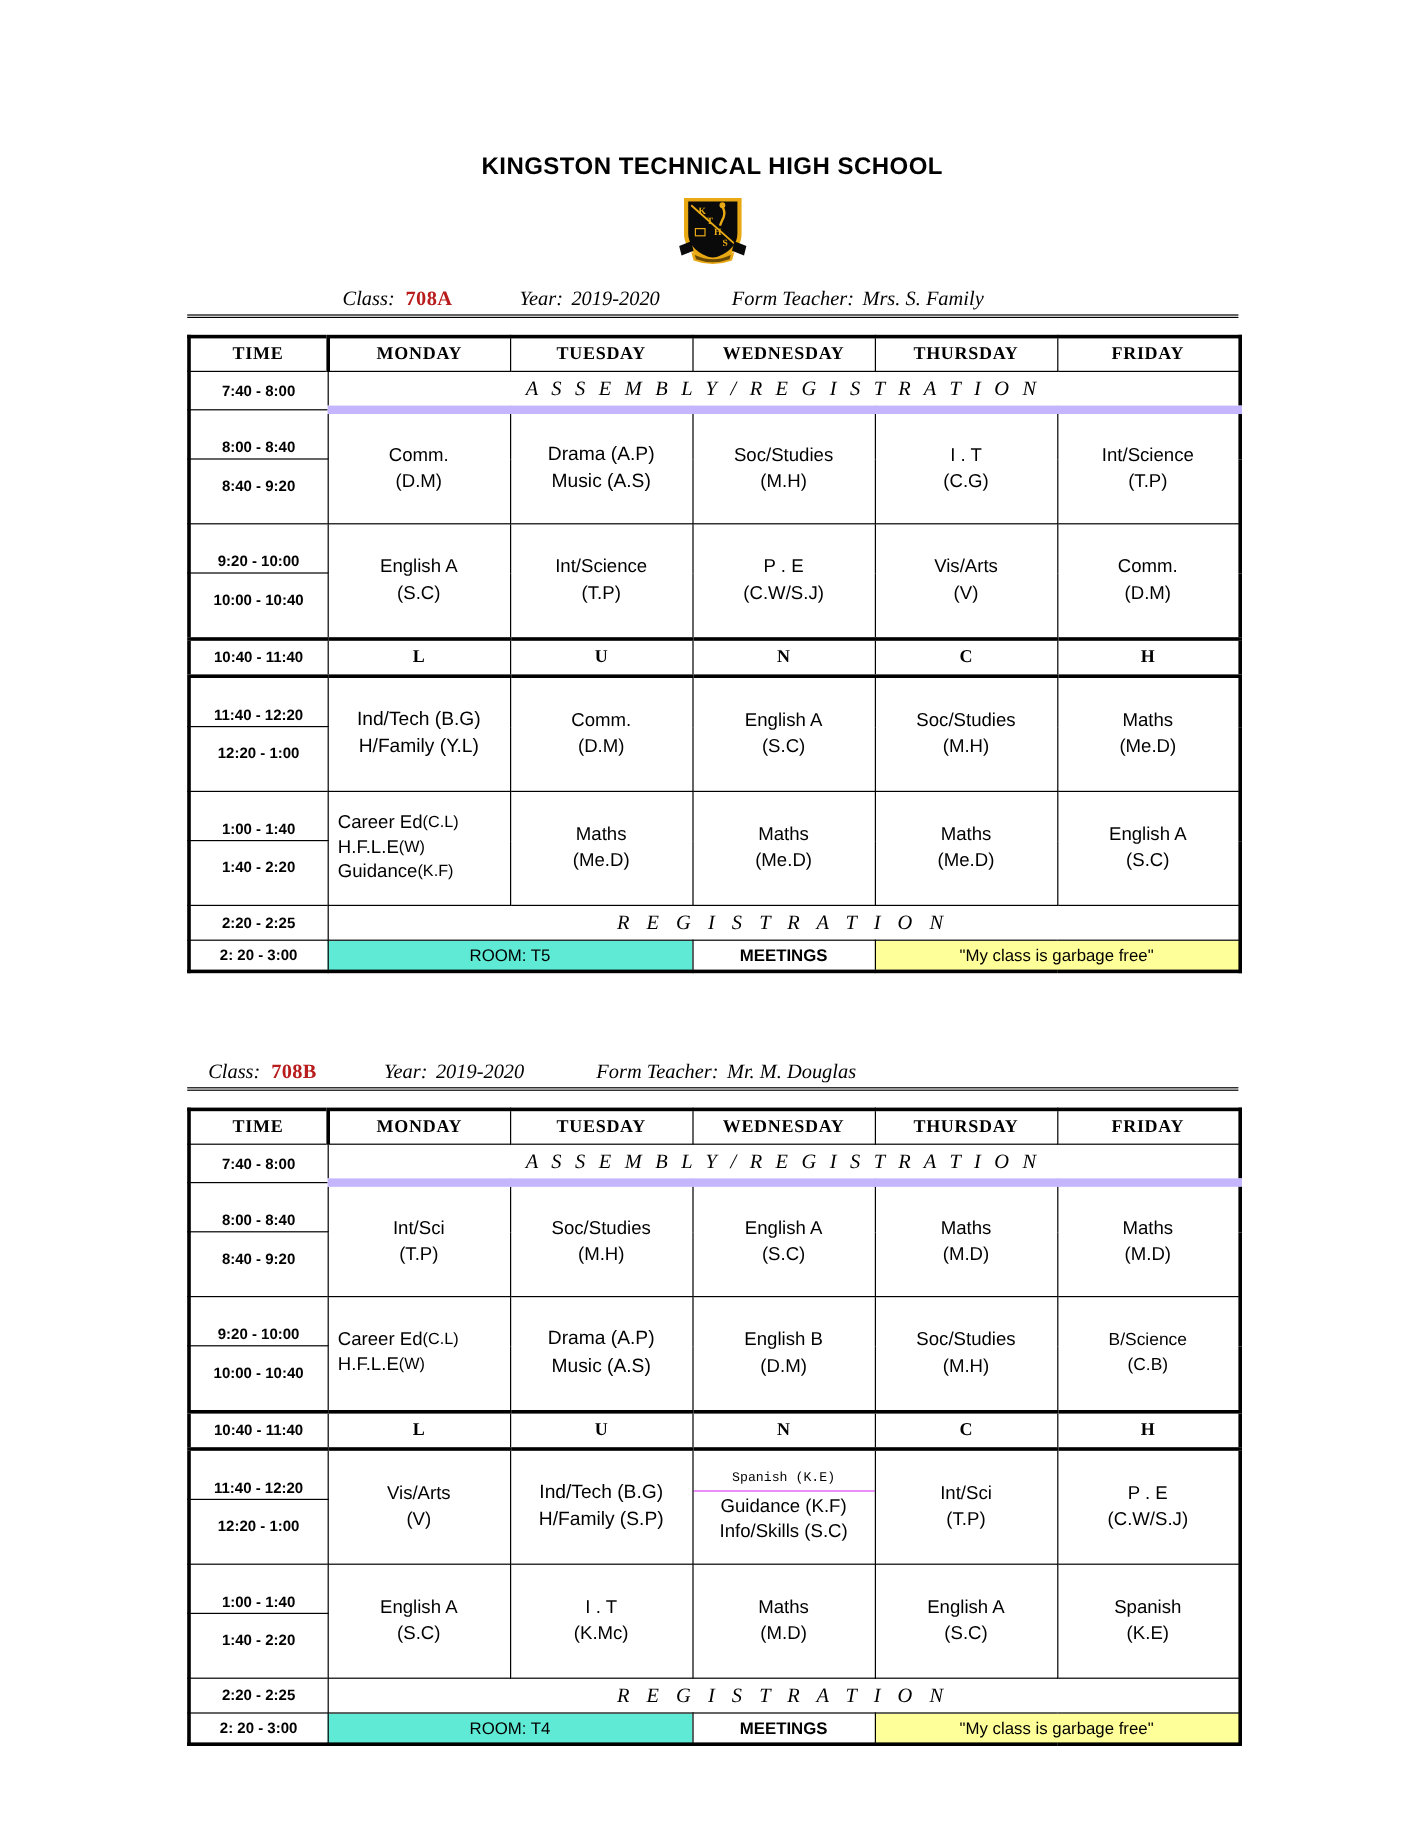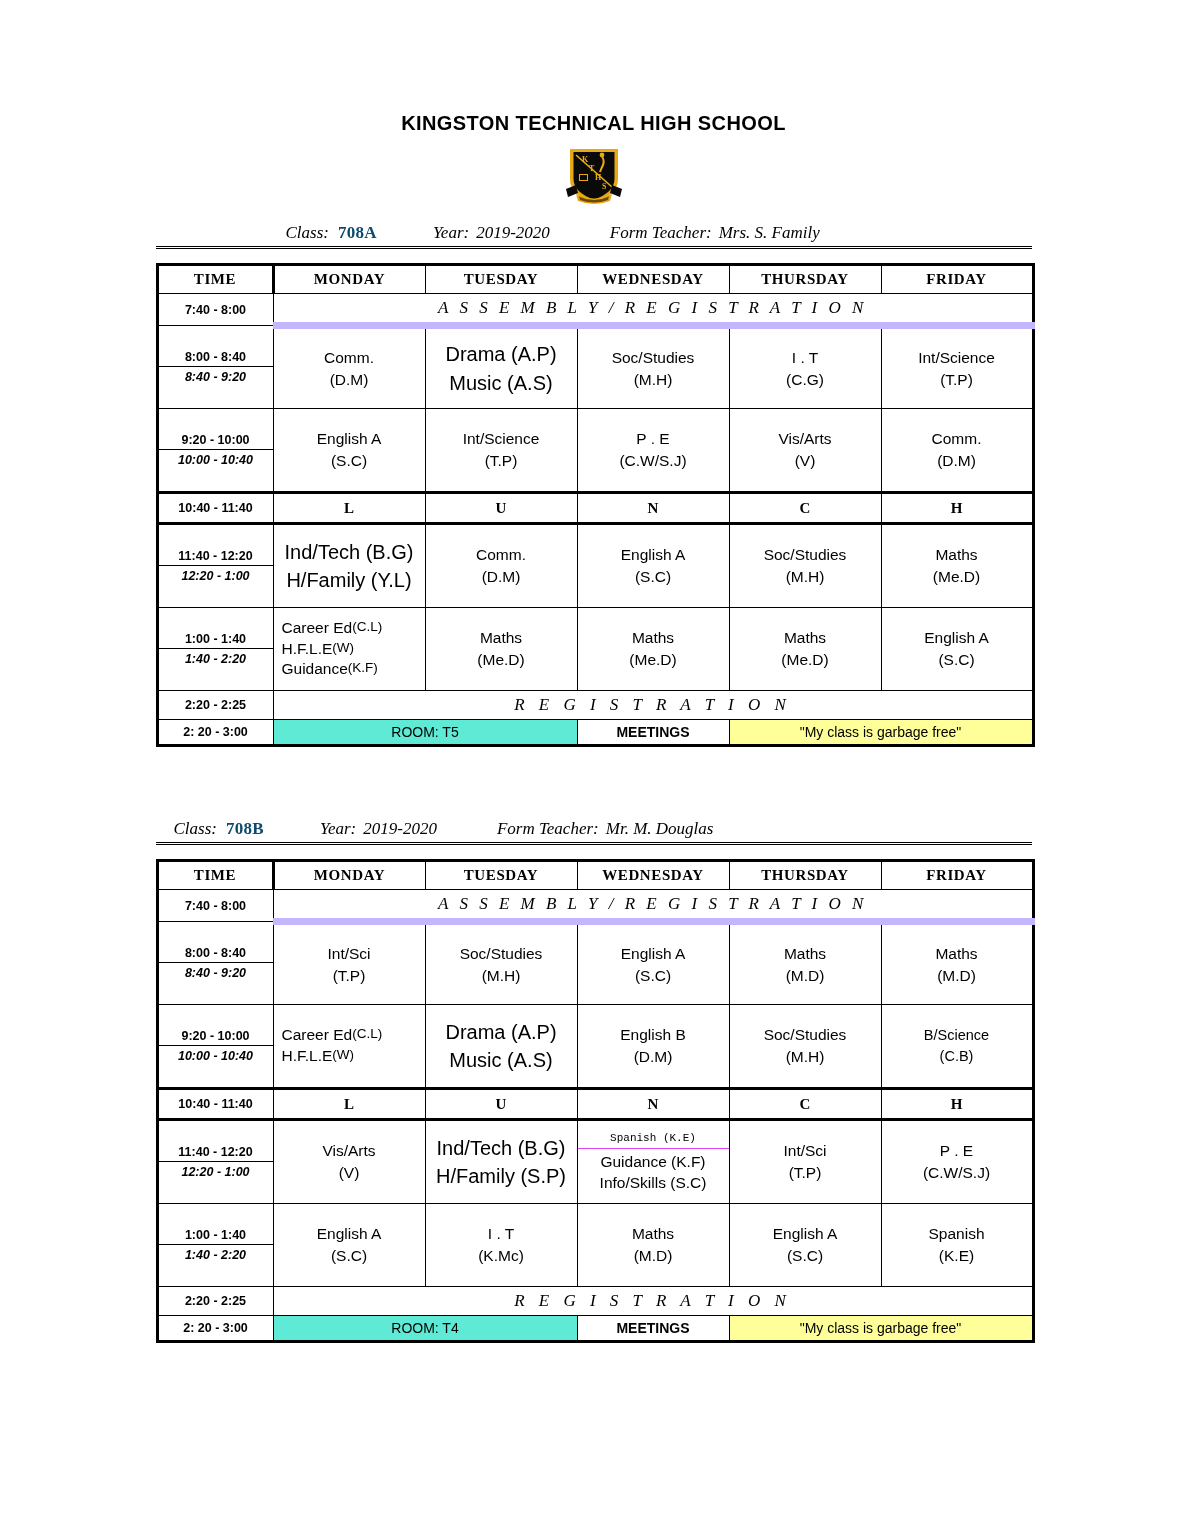--- a/index.html
+++ b/index.html
@@ -10,21 +10,21 @@
   body {
     width: 1187px;
     height: 1536px;
     font-family: "Liberation Sans", sans-serif;
     color: #000000;
     position: relative;
     overflow: hidden;
   }
   .page {
     position: absolute;
-    left: 0; top: 0;
+    left: 0; top: 16px;
     width: 1187px;
     height: 1377px;
   }
 
   
   .doc-title {
     text-align: center;
     font-family: "Liberation Sans", sans-serif;
     font-weight: bold;
     font-size: 20px;
@@ -60,21 +60,21 @@
     margin-bottom: 14px;
   }
   .meta-line.indent-a { padding-left: 130px; }
   .meta-line.indent-b { padding-left: 18px; }
   .meta-label { font-style: italic; }
   .meta-val { font-style: italic; margin-left: 7px; }
   .meta-class-val {
     font-family: "Liberation Serif", serif;
     font-weight: bold;
     font-style: normal;
-    color: #0c4a6e;
+    color: #b91c1c;
     margin-left: 9px;
     font-size: 17px;
     letter-spacing: 0.3px;
   }
   .meta-gap-1 { width: 56px; }
   .meta-gap-2 { width: 60px; }
 
   table.sched {
     border-collapse: collapse;
     width: 876px;
@@ -106,21 +106,21 @@
   td.timecell {
     font-family: "Liberation Sans", sans-serif;
     font-weight: bold;
     font-size: 12.5px;
     text-align: left;
     padding-left: 4px;
     border-right: 3px solid #000;
     white-space: nowrap;
   }
   td.timecell.t-bot { vertical-align: bottom; padding-bottom: 2px; }
-  td.timecell.t-top { vertical-align: top; padding-top: 3px; font-style: italic; }
+  td.timecell.t-top { vertical-align: top; padding-top: 15px; }
 
   td.subject {
     font-family: "Liberation Sans", sans-serif;
     font-size: 15.5px;
     line-height: 1.42;
   }
   td.subject .l1, td.subject .l2 { display: block; }
   td.subject.small { font-size: 14.5px; }
 
   .banner {
@@ -168,21 +168,21 @@
     justify-content: flex-start;
     padding: 0 8px;
     font-size: 15.5px;
     line-height: 1.34;
   }
   .codeline .nm { text-align: left; }
   .codeline .cd { font-size: 13.5px; }
 
   .pairline {
     display: block;
-    font-size: 20px;
+    font-size: 16px;
     line-height: 1.42;
   }
 
   
   td.split { padding: 0; vertical-align: top; }
   .split-top {
     border-bottom: 1px solid #d946ef;
     font-family: Liberation Mono, monospace;
     font-size: 11px;
     padding: 5px 0 4px;

